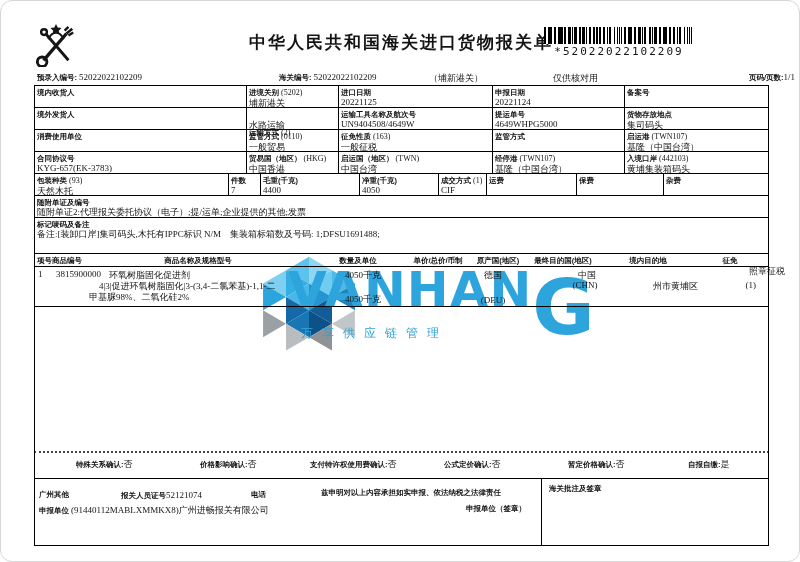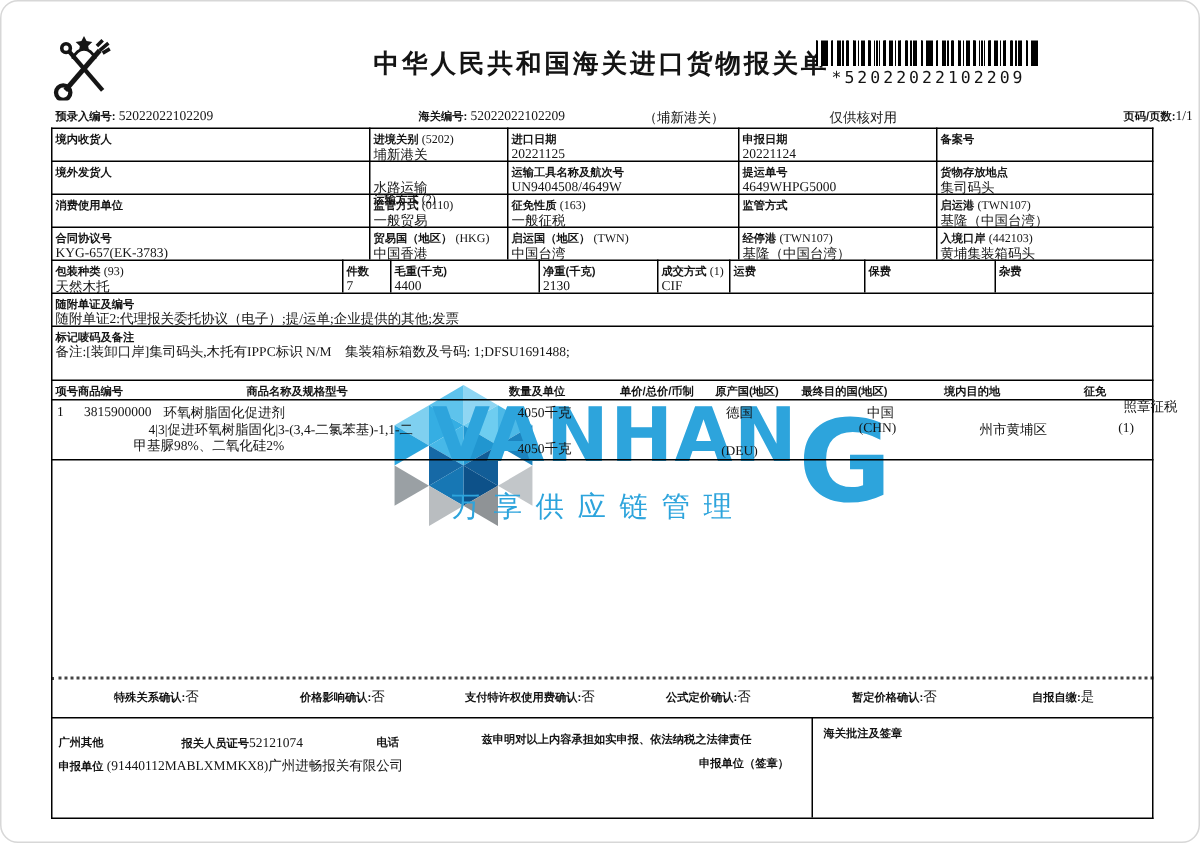--- a/index.html
+++ b/index.html
@@ -17,21 +17,21 @@
          font-size:17px;font-weight:bold;letter-spacing:2px;z-index:4;}
   .barcode{position:absolute;left:543px;top:26px;width:148px;height:17px;background-color:#fff;z-index:4;
      background-image:repeating-linear-gradient(90deg,#000 0 1.5px,transparent 1.5px 5px),
                       repeating-linear-gradient(90deg,#000 0 1px,transparent 1px 3.5px);}
   .barcode-text{position:absolute;left:543px;top:44px;width:150px;text-align:center;
      font-family:"DejaVu Sans Mono","Liberation Mono",monospace;font-size:11px;letter-spacing:2px;z-index:4;}
   .wm{position:absolute;z-index:1;color:#2da4dc;}
   .wm-brand{left:287px;top:264px;display:flex;align-items:flex-start;font-family:"DejaVu Sans","Liberation Sans",sans-serif;font-weight:600;line-height:1;}
   .wm-head{font-size:50px;letter-spacing:1px;}
   .wm-tail{font-size:76px;margin-top:5px;}
-  .wm-sub{left:300px;top:324px;font-size:19px;letter-spacing:9px;font-weight:500;}
+  .wm-sub{left:300px;top:324px;font-size:12px;letter-spacing:9px;font-weight:500;}
   .emblem{position:absolute;left:32px;top:22px;z-index:4;}
   .wm-logo{position:absolute;left:250px;top:250px;z-index:1;}
 </style>
 </head>
 <body>
 
 <div class="page">
 
   <svg class="emblem" width="46" height="44" viewBox="0 0 48 46">
     <g stroke="#151515" fill="#151515">
@@ -147,21 +147,21 @@
   <div class="lbl" style="left:626px;top:153px;"><span>入境口岸</span> <span class="code">(442103)</span></div>
   <div class="val" style="left:626px;top:162px;">黄埔集装箱码头</div>
 
   <div class="lbl" style="left:36px;top:175px;"><span>包装种类</span> <span class="code">(93)</span></div>
   <div class="val" style="left:36px;top:184px;">天然木托</div>
   <div class="lbl" style="left:230px;top:175px;">件数</div>
   <div class="val" style="left:230px;top:184px;">7</div>
   <div class="lbl" style="left:262px;top:175px;">毛重(千克)</div>
   <div class="val" style="left:262px;top:184px;">4400</div>
   <div class="lbl" style="left:361px;top:175px;">净重(千克)</div>
-  <div class="val" style="left:361px;top:184px;">2130</div>
+  <div class="val" style="left:361px;top:184px;">4050</div>
   <div class="lbl" style="left:440px;top:175px;"><span>成交方式</span> <span class="code">(1)</span></div>
   <div class="val" style="left:440px;top:184px;">CIF</div>
   <div class="lbl" style="left:488px;top:175px;">运费</div>
   <div class="lbl" style="left:578px;top:175px;">保费</div>
   <div class="lbl" style="left:665px;top:175px;">杂费</div>
 
   <div class="lbl" style="left:36px;top:197px;">随附单证及编号</div>
   <div class="val" style="left:36px;top:205px;">随附单证2:代理报关委托协议（电子）;提/运单;企业提供的其他;发票</div>
 
   <div class="lbl" style="left:36px;top:219px;">标记唛码及备注</div>

